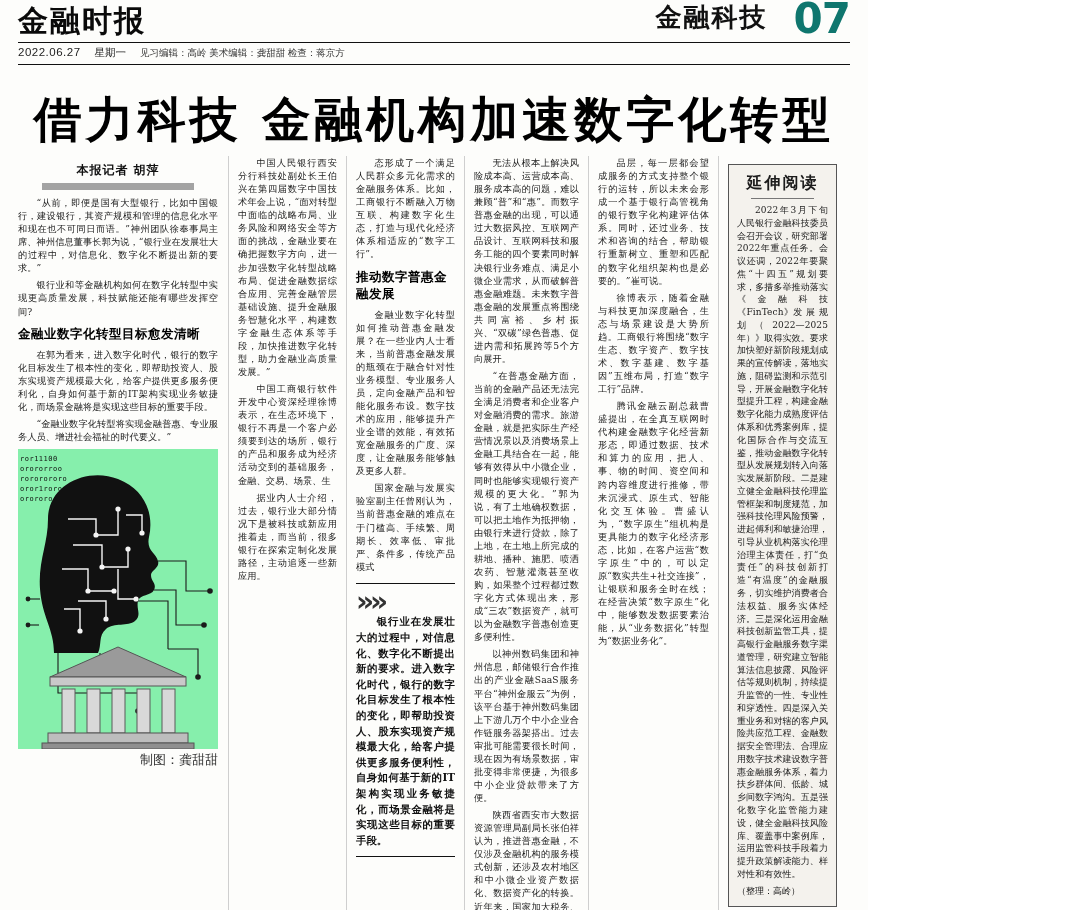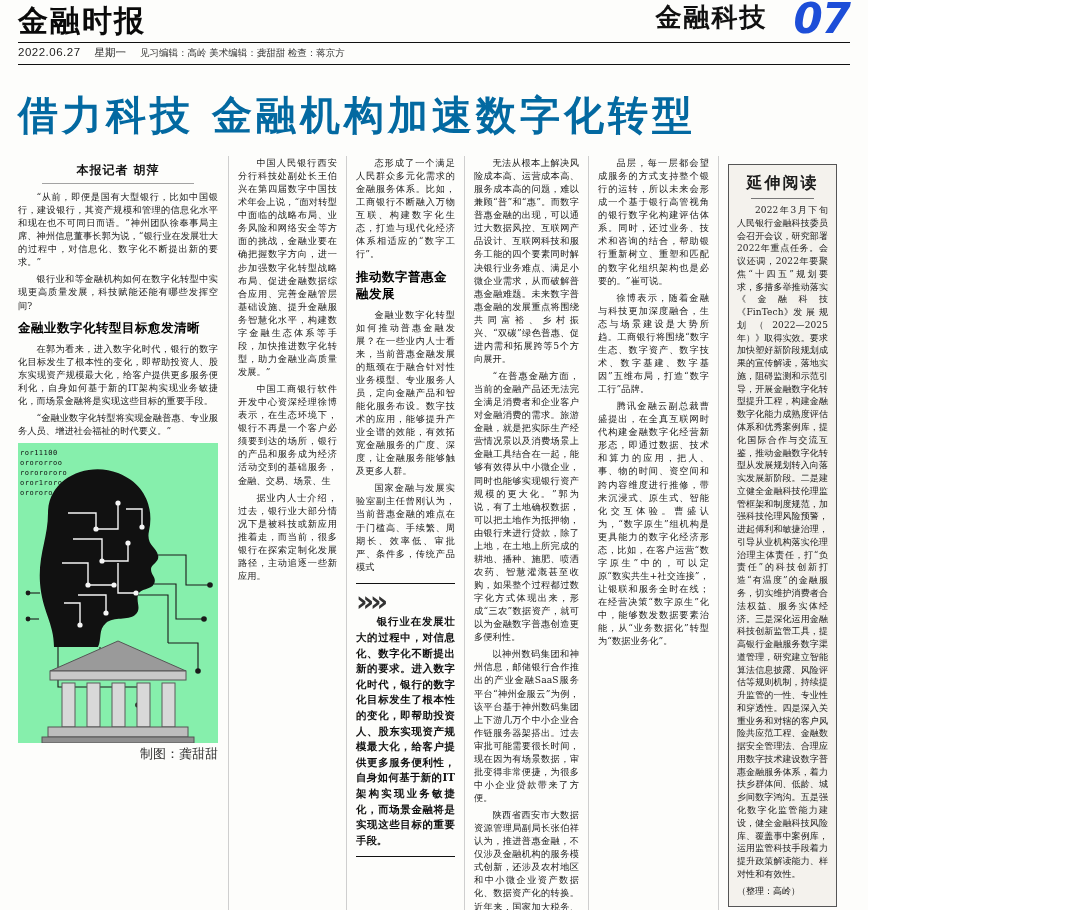--- a/index.html
+++ b/index.html
@@ -72,43 +72,42 @@
     font-weight: bold;
     letter-spacing: 2px;
     color: #111;
     line-height: 1;
     padding-bottom: 4px;
   }
   .page-number {
     font-family: "DejaVu Sans", sans-serif;
     font-size: 42px;
     font-weight: bold;
-    color: #1d4ed8;
+    color: #0f766e;
     line-height: 0.85;
     letter-spacing: -1px;
-    font-style: italic;
   }
 
   
   .content {
     position: relative;
     padding: 2px 18px 10px 18px;
     box-sizing: border-box;
   }
   .headline-zone {
     position: relative;
     height: 92px;
   }
   .headline {
     font-family: "DejaVu Serif", serif;
-    font-size: 40px;
+    font-size: 48px;
     font-weight: bold;
     letter-spacing: 4px;
-    text-align: left;
-    color: #0369a1;
+    text-align: center;
+    color: #000000;
     padding: 24px 0 0 0;
     margin: 0;
   }
 
   .cols {
     display: flex;
     gap: 0;
     align-items: stretch;
   }
   .col {
@@ -122,21 +121,21 @@
   .col-5 { width: 130px; padding: 0 9px; border-left: 1px solid #cfcfcf; }
   .col-6 { width: 128px; padding: 0 9px; border-left: 1px solid #cfcfcf; }
 
   .byline {
     text-align: center;
     font-size: 12px;
     font-weight: bold;
     letter-spacing: 1px;
     padding: 6px 0 4px 0;
     margin: 0 24px 6px 24px;
-    border-bottom: 1px solid #a3a3a3;
+    border-bottom: 7px solid #a3a3a3;
     font-family: "DejaVu Serif", serif;
   }
 
   p.body {
     font-size: 9.2px;
     line-height: 1.42;
     text-align: justify;
     margin: 0 0 4px 0;
     text-indent: 2em;
     color: #1a1a1a;

